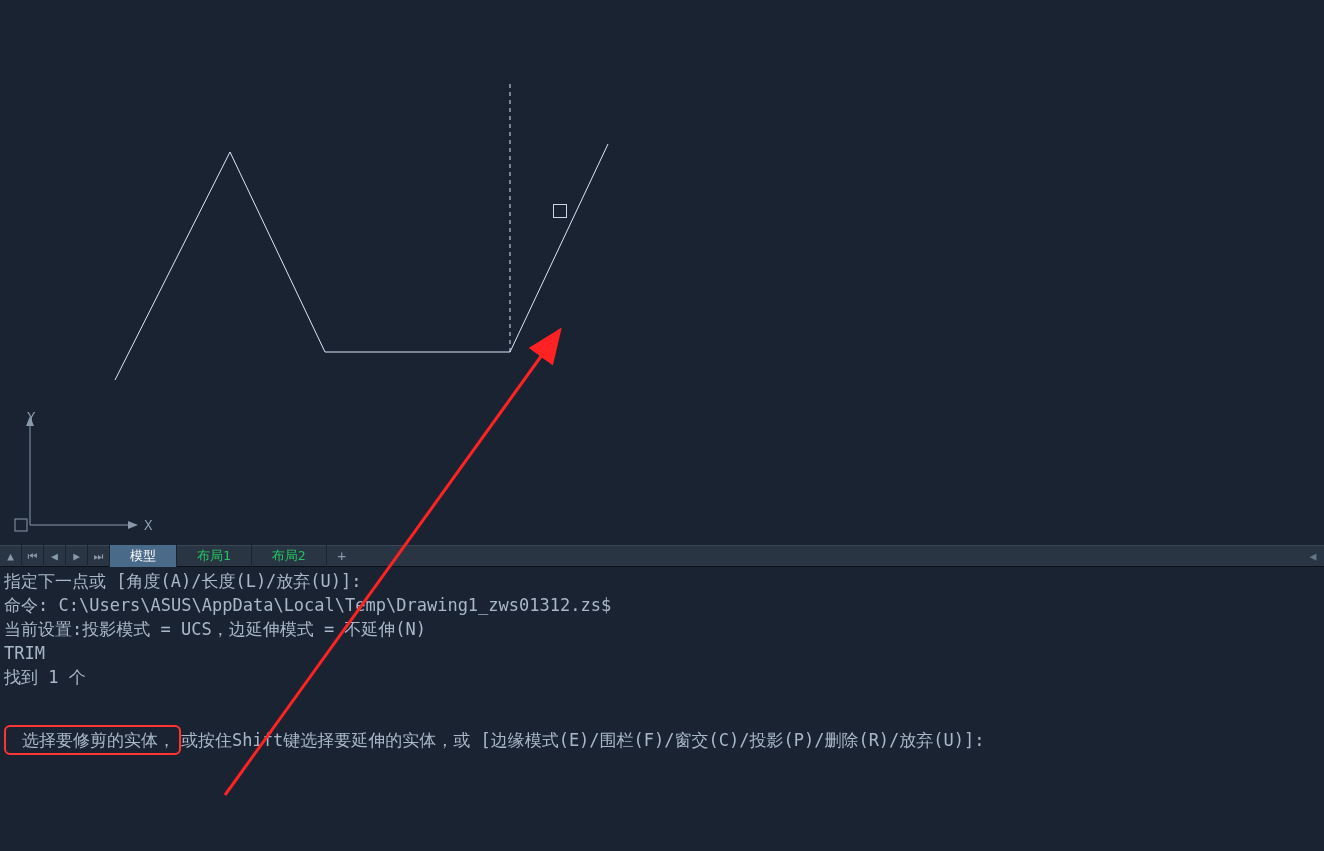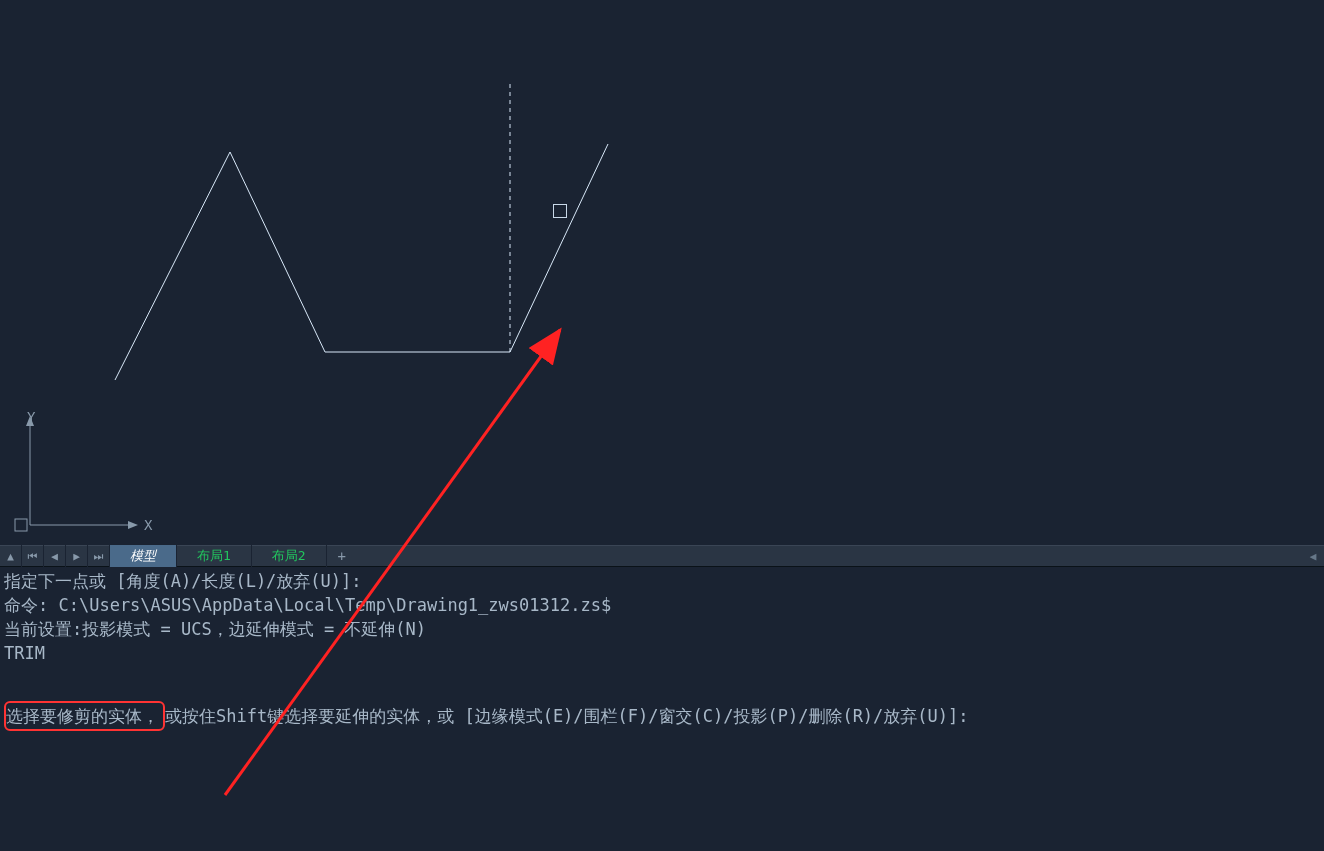--- a/index.html
+++ b/index.html
@@ -64,21 +64,20 @@
       display: flex;
       align-items: center;
       font-size: 13px;
       color: #22c55e;
       cursor: pointer;
       border-right: 1px solid #1a2332;
     }
     .tab-item.active {
       background: #4a6a8a;
       color: #ffffff;
-      font-style: italic;
     }
     .tab-add {
       width: 30px;
       height: 22px;
       display: flex;
       align-items: center;
       justify-content: center;
       color: #8899aa;
       cursor: pointer;
       font-size: 14px;
@@ -111,21 +110,21 @@
       white-space: nowrap;
     }
     .prompt-line {
       margin-top: 36px;
       white-space: nowrap;
     }
     .highlight-box {
       display: inline-block;
       border: 2px solid #ff3333;
       border-radius: 6px;
-      padding: 1px 4px 1px 0px;
+      padding: 1px 4px 1px 16px;
     }
     .red-arrow {
       position: absolute;
       pointer-events: none;
     }
     .pick-box {
       position: absolute;
       width: 14px;
       height: 14px;
       border: 1px solid #c8d8e8;
@@ -178,16 +177,17 @@
   <div class="tab-scroll">
     <div class="tab-scroll-btn">◀</div>
   </div>
 </div>
 
 <div class="command-panel">
   <div class="cmd-line">指定下一点或 [角度(A)/长度(L)/放弃(U)]:</div>
   <div class="cmd-line">命令: C:\Users\ASUS\AppData\Local\Temp\Drawing1_zws01312.zs$</div>
   <div class="cmd-line">当前设置:投影模式 = UCS，边延伸模式 = 不延伸(N)</div>
   <div class="cmd-line">TRIM</div>
+  <div class="cmd-line">找到 1 个</div>
   <div class="prompt-line">
     <span class="highlight-box">选择要修剪的实体，</span><span>或按住Shift键选择要延伸的实体，或 [边缘模式(E)/围栏(F)/窗交(C)/投影(P)/删除(R)/放弃(U)]:</span>
   </div>
 </div>
 
 </body></html>

